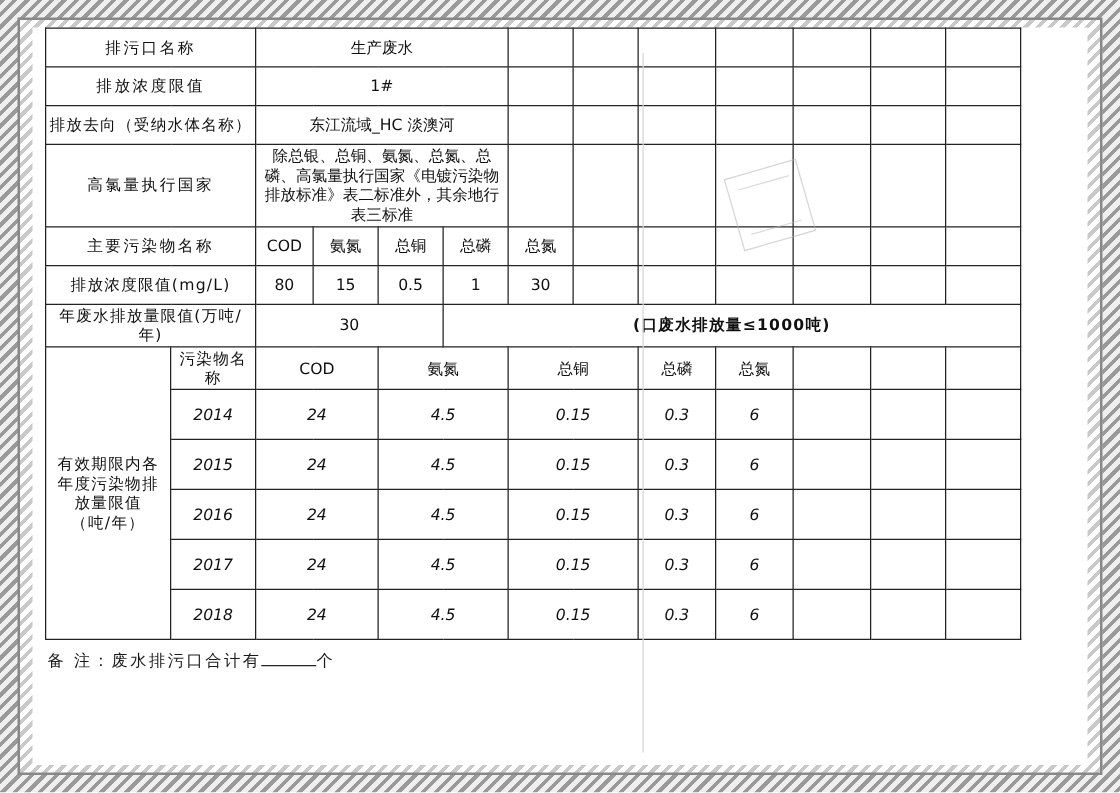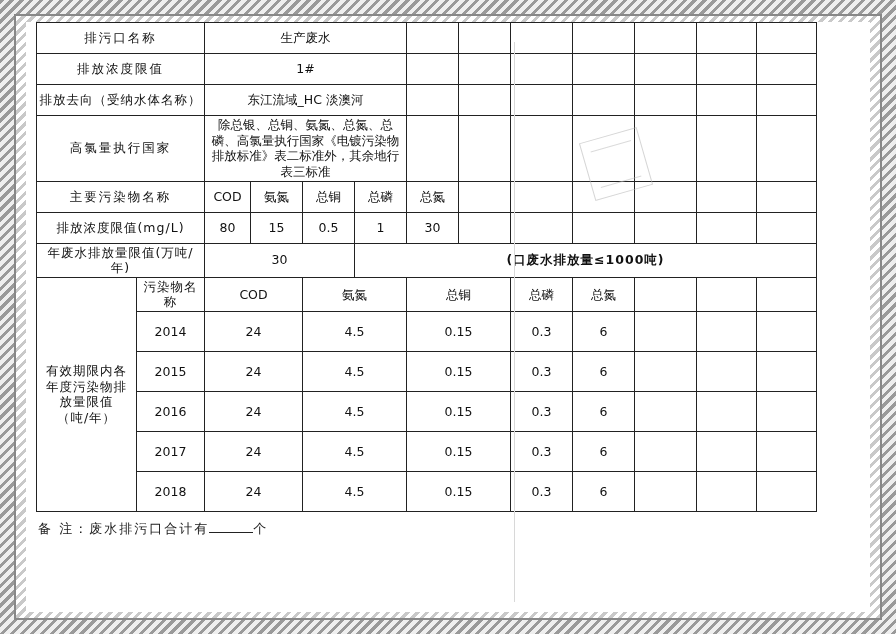--- a/index.html
+++ b/index.html
@@ -56,21 +56,21 @@
     text-align:center;
     vertical-align:middle;
     padding:1px 2px;
     line-height:1.25;
     color:#111;
   }
   .lbl{ font-size:13px; letter-spacing:2px; }
   .lbl-tight{ font-size:12.5px; letter-spacing:1px; }
   .val{ font-size:13px; }
   .small{ font-size:10px; line-height:1.15; letter-spacing:0; text-align:left; padding-left:3px;margin-top:40px;}
-  .tall{ height:40px; }
+  .tall{ height:40px;font-style:italic; }
   .note{
     margin:8px 0 0 12px;
     font-size:13px;
     letter-spacing:2px;
   }
   .note .blank{
     display:inline-block;
     width:44px;
     border-bottom:1px solid #222;
   }

